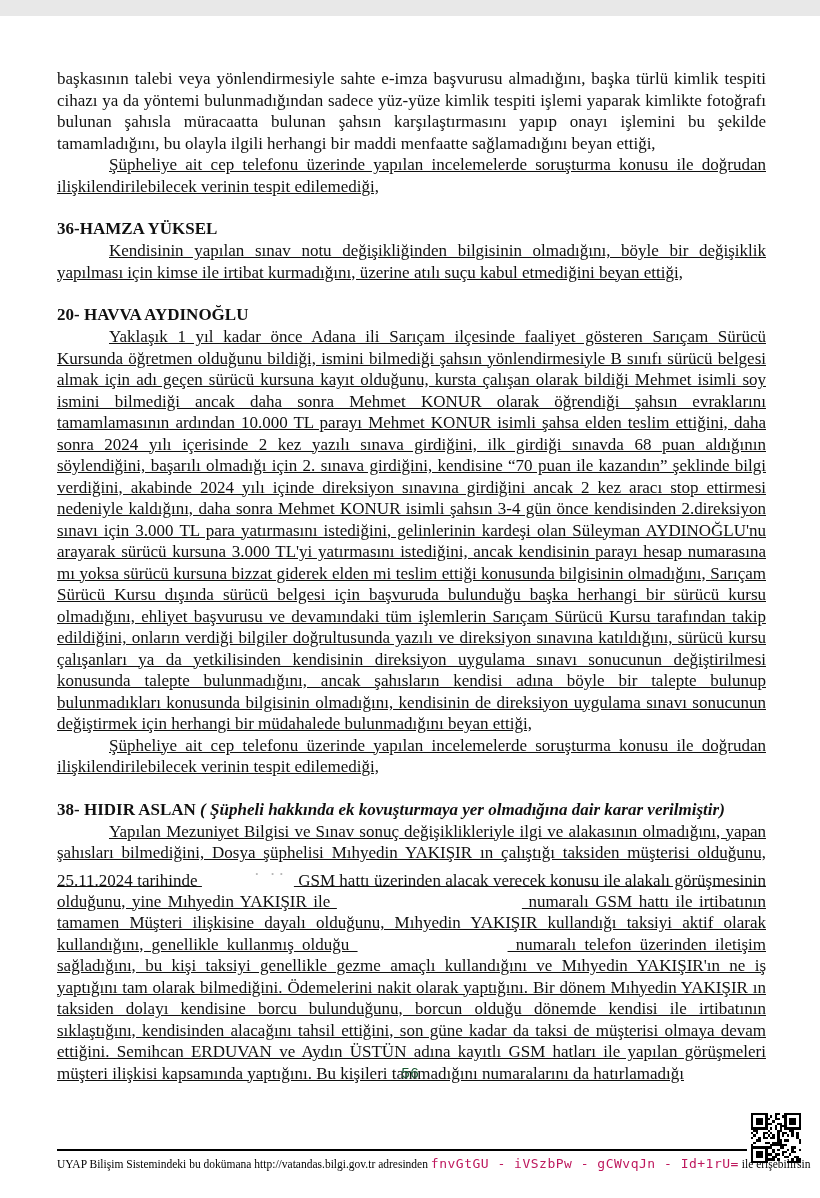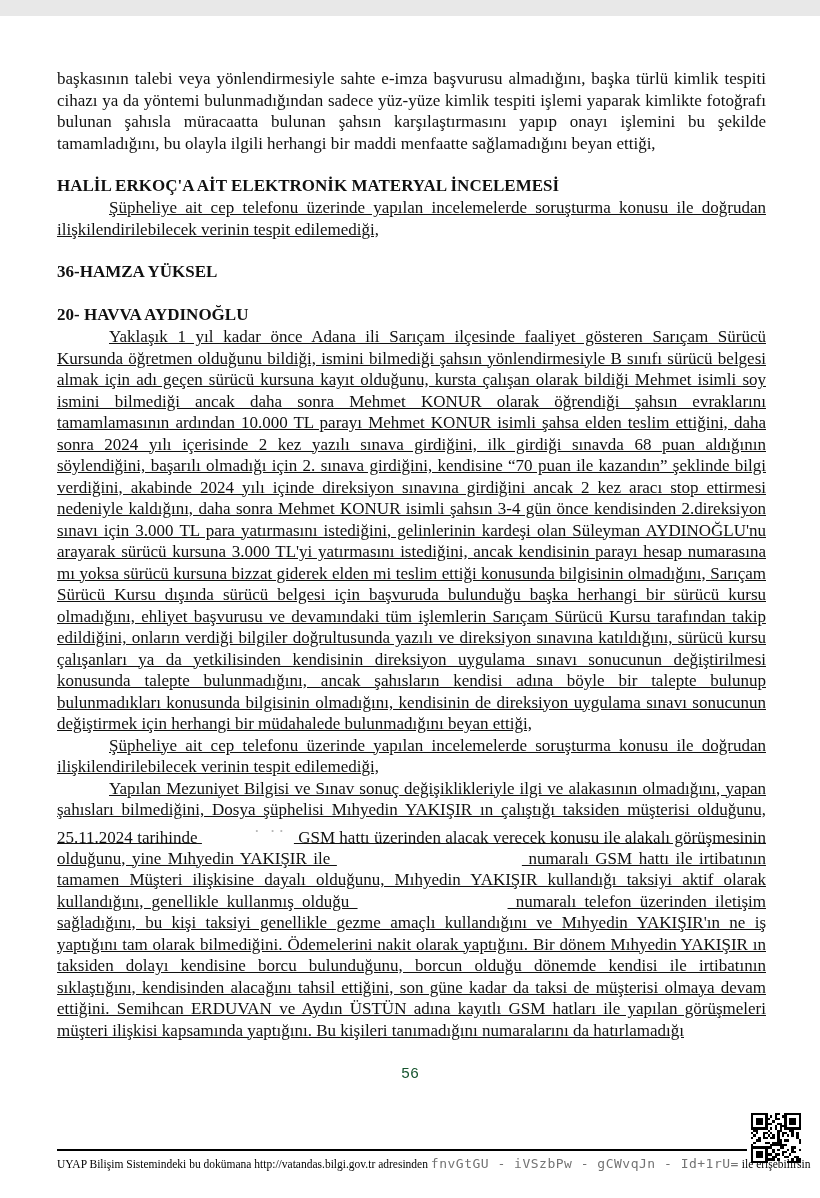--- a/index.html
+++ b/index.html
@@ -57,37 +57,38 @@
     border-top:2px solid #000;
     padding-top:3px;
     white-space:nowrap;
   }
   .footer .f-prefix,.footer .f-suffix{
     font-family:"Liberation Serif", serif;
     font-size:11.5px;color:#000;
   }
   .footer .f-code{
     font-family:"DejaVu Sans Mono", monospace;
-    font-size:13px;color:#737373;
+    font-size:13px;color:#be185d;
     letter-spacing:0.5px;
   }
 </style>
 </head>
 <body>
 
 <div class="page">
 
   <div class="doc-body">
       <p class="paragraph"><span class="seg-normal">başkasının talebi veya yönlendirmesiyle sahte e-imza başvurusu almadığını, başka türlü kimlik tespiti cihazı ya da yöntemi bulunmadığından sadece yüz-yüze kimlik tespiti işlemi yaparak kimlikte fotoğrafı bulunan şahısla müracaatta bulunan şahsın karşılaştırmasını yapıp onayı işlemini bu şekilde tamamladığını, bu olayla ilgili herhangi bir maddi menfaatte sağlamadığını beyan ettiği,</span></p>
-      <h3 class="heading"><span class="seg-bold">HALİL ERKOÇ'A AİT ELEKTRONİK MATERYAL İNCELEMESİ</span></h3>
       <p class="paragraph indent"><span class="seg-normal">Şüpheliye ait cep telefonu üzerinde yapılan incelemelerde soruşturma konusu ile doğrudan ilişkilendirilebilecek verinin tespit edilemediği,</span></p>
       <h3 class="heading"><span class="seg-bold">36-HAMZA YÜKSEL</span></h3>
+      <p class="paragraph indent"><span class="seg-normal">Kendisinin yapılan sınav notu değişikliğinden bilgisinin olmadığını, böyle bir değişiklik yapılması için kimse ile irtibat kurmadığını, üzerine atılı suçu kabul etmediğini beyan ettiği,</span></p>
       <h3 class="heading"><span class="seg-bold">20- HAVVA AYDINOĞLU</span></h3>
       <p class="paragraph indent"><span class="seg-normal">Yaklaşık 1 yıl kadar önce Adana ili Sarıçam ilçesinde faaliyet gösteren Sarıçam Sürücü Kursunda öğretmen olduğunu bildiği, ismini bilmediği şahsın yönlendirmesiyle B sınıfı sürücü belgesi almak için adı geçen sürücü kursuna kayıt olduğunu, kursta çalışan olarak bildiği Mehmet isimli soy ismini bilmediği ancak daha sonra Mehmet KONUR olarak öğrendiği şahsın evraklarını tamamlamasının ardından 10.000 TL parayı Mehmet KONUR isimli şahsa elden teslim ettiğini, daha sonra 2024 yılı içerisinde 2 kez yazılı sınava girdiğini, ilk girdiği sınavda 68 puan aldığının söylendiğini, başarılı olmadığı için 2. sınava girdiğini, kendisine “70 puan ile kazandın” şeklinde bilgi verdiğini, akabinde 2024 yılı içinde direksiyon sınavına girdiğini ancak 2 kez aracı stop ettirmesi nedeniyle kaldığını, daha sonra Mehmet KONUR isimli şahsın 3-4 gün önce kendisinden 2.direksiyon sınavı için 3.000 TL para yatırmasını istediğini, gelinlerinin kardeşi olan Süleyman AYDINOĞLU'nu arayarak sürücü kursuna 3.000 TL'yi yatırmasını istediğini, ancak kendisinin parayı hesap numarasına mı yoksa sürücü kursuna bizzat giderek elden mi teslim ettiği konusunda bilgisinin olmadığını, Sarıçam Sürücü Kursu dışında sürücü belgesi için başvuruda bulunduğu başka herhangi bir sürücü kursu olmadığını, ehliyet başvurusu ve devamındaki tüm işlemlerin Sarıçam Sürücü Kursu tarafından takip edildiğini, onların verdiği bilgiler doğrultusunda yazılı ve direksiyon sınavına katıldığını, sürücü kursu çalışanları ya da yetkilisinden kendisinin direksiyon uygulama sınavı sonucunun değiştirilmesi konusunda talepte bulunmadığını, ancak şahısların kendisi adına böyle bir talepte bulunup bulunmadıkları konusunda bilgisinin olmadığını, kendisinin de direksiyon uygulama sınavı sonucunun değiştirmek için herhangi bir müdahalede bulunmadığını beyan ettiği,</span></p>
       <p class="paragraph indent"><span class="seg-normal">Şüpheliye ait cep telefonu üzerinde yapılan incelemelerde soruşturma konusu ile doğrudan ilişkilendirilebilecek verinin tespit edilemediği,</span></p>
+      <h3 class="heading"><span class="seg-bold">38- HIDIR ASLAN </span><span class="seg-bolditalic">( Şüpheli hakkında ek kovuşturmaya yer olmadığına dair karar verilmiştir)</span></h3>
       <p class="paragraph indent"><span class="seg-normal">Yapılan Mezuniyet Bilgisi ve Sınav sonuç değişiklikleriyle ilgi ve alakasının olmadığını, yapan şahısları bilmediğini, Dosya şüphelisi Mıhyedin YAKIŞIR ın çalıştığı taksiden müşterisi olduğunu, 25.11.2024 tarihinde </span><span class="seg-redacted" style="width: 92px;">· ·· ·–·· ··</span><span class="seg-normal"> GSM hattı üzerinden alacak verecek konusu ile alakalı görüşmesinin olduğunu, yine Mıhyedin YAKIŞIR ile </span><span class="seg-blank" style="width: 185px;">&nbsp;</span><span class="seg-normal"> numaralı GSM hattı ile irtibatının tamamen Müşteri ilişkisine dayalı  olduğunu, Mıhyedin YAKIŞIR kullandığı  taksiyi aktif olarak kullandığını,  genellikle kullanmış olduğu </span><span class="seg-blank" style="width: 150px;">&nbsp;</span><span class="seg-normal"> numaralı telefon üzerinden iletişim sağladığını, bu kişi taksiyi genellikle gezme amaçlı kullandığını ve Mıhyedin YAKIŞIR'ın ne iş yaptığını tam olarak bilmediğini. Ödemelerini nakit olarak yaptığını. Bir dönem Mıhyedin YAKIŞIR ın taksiden dolayı kendisine borcu bulunduğunu, borcun olduğu dönemde kendisi ile irtibatının sıklaştığını, kendisinden alacağını tahsil ettiğini, son güne kadar da taksi de müşterisi olmaya devam ettiğini. Semihcan ERDUVAN ve Aydın ÜSTÜN adına kayıtlı GSM hatları ile yapılan görüşmeleri müşteri ilişkisi kapsamında yaptığını. Bu kişileri tanımadığını numaralarını da hatırlamadığı</span></p>
     </div>
 
   <div class="page-number">56</div>
 
   <div class="qr">
     <svg viewBox="0 0 21 21" shape-rendering="crispEdges" xmlns="http://www.w3.org/2000/svg">
         <rect x="0" y="0" width="1" height="1" fill="#000"></rect>
         <rect x="1" y="0" width="1" height="1" fill="#000"></rect>
         <rect x="2" y="0" width="1" height="1" fill="#000"></rect>

